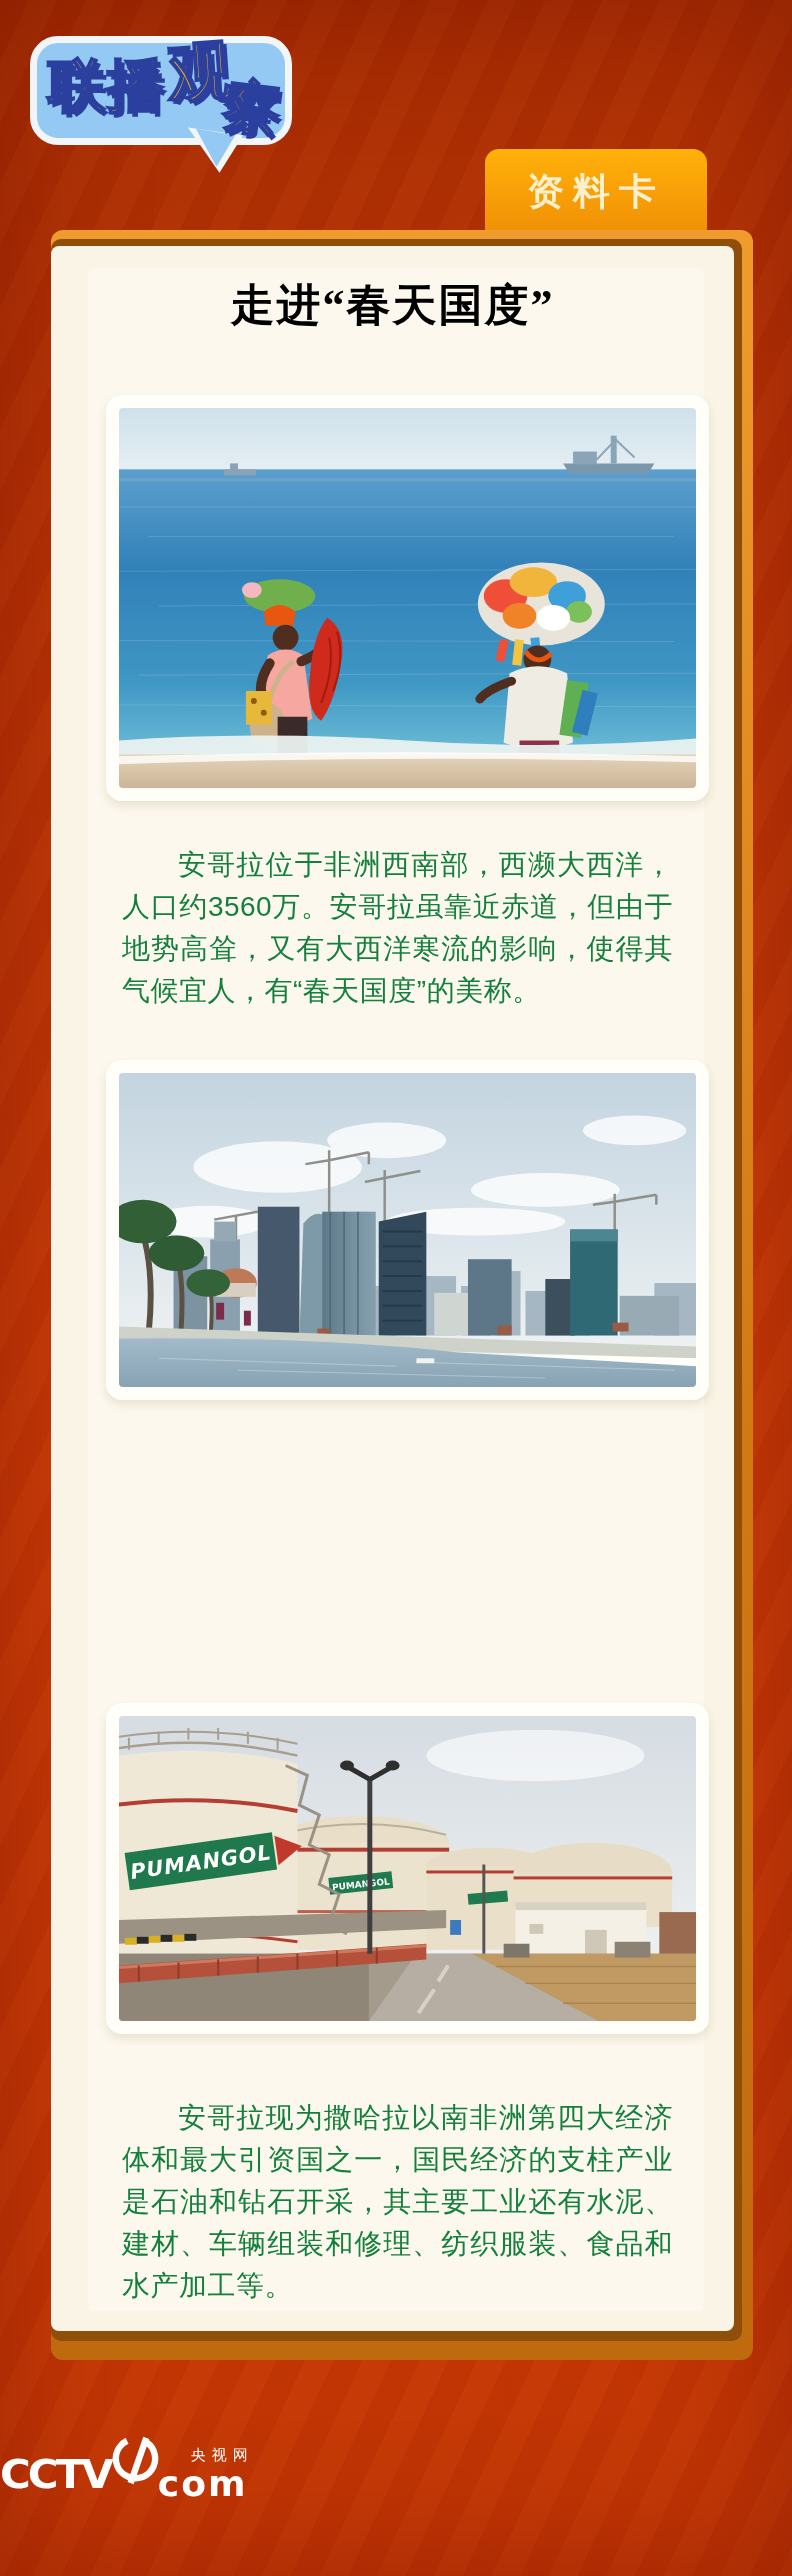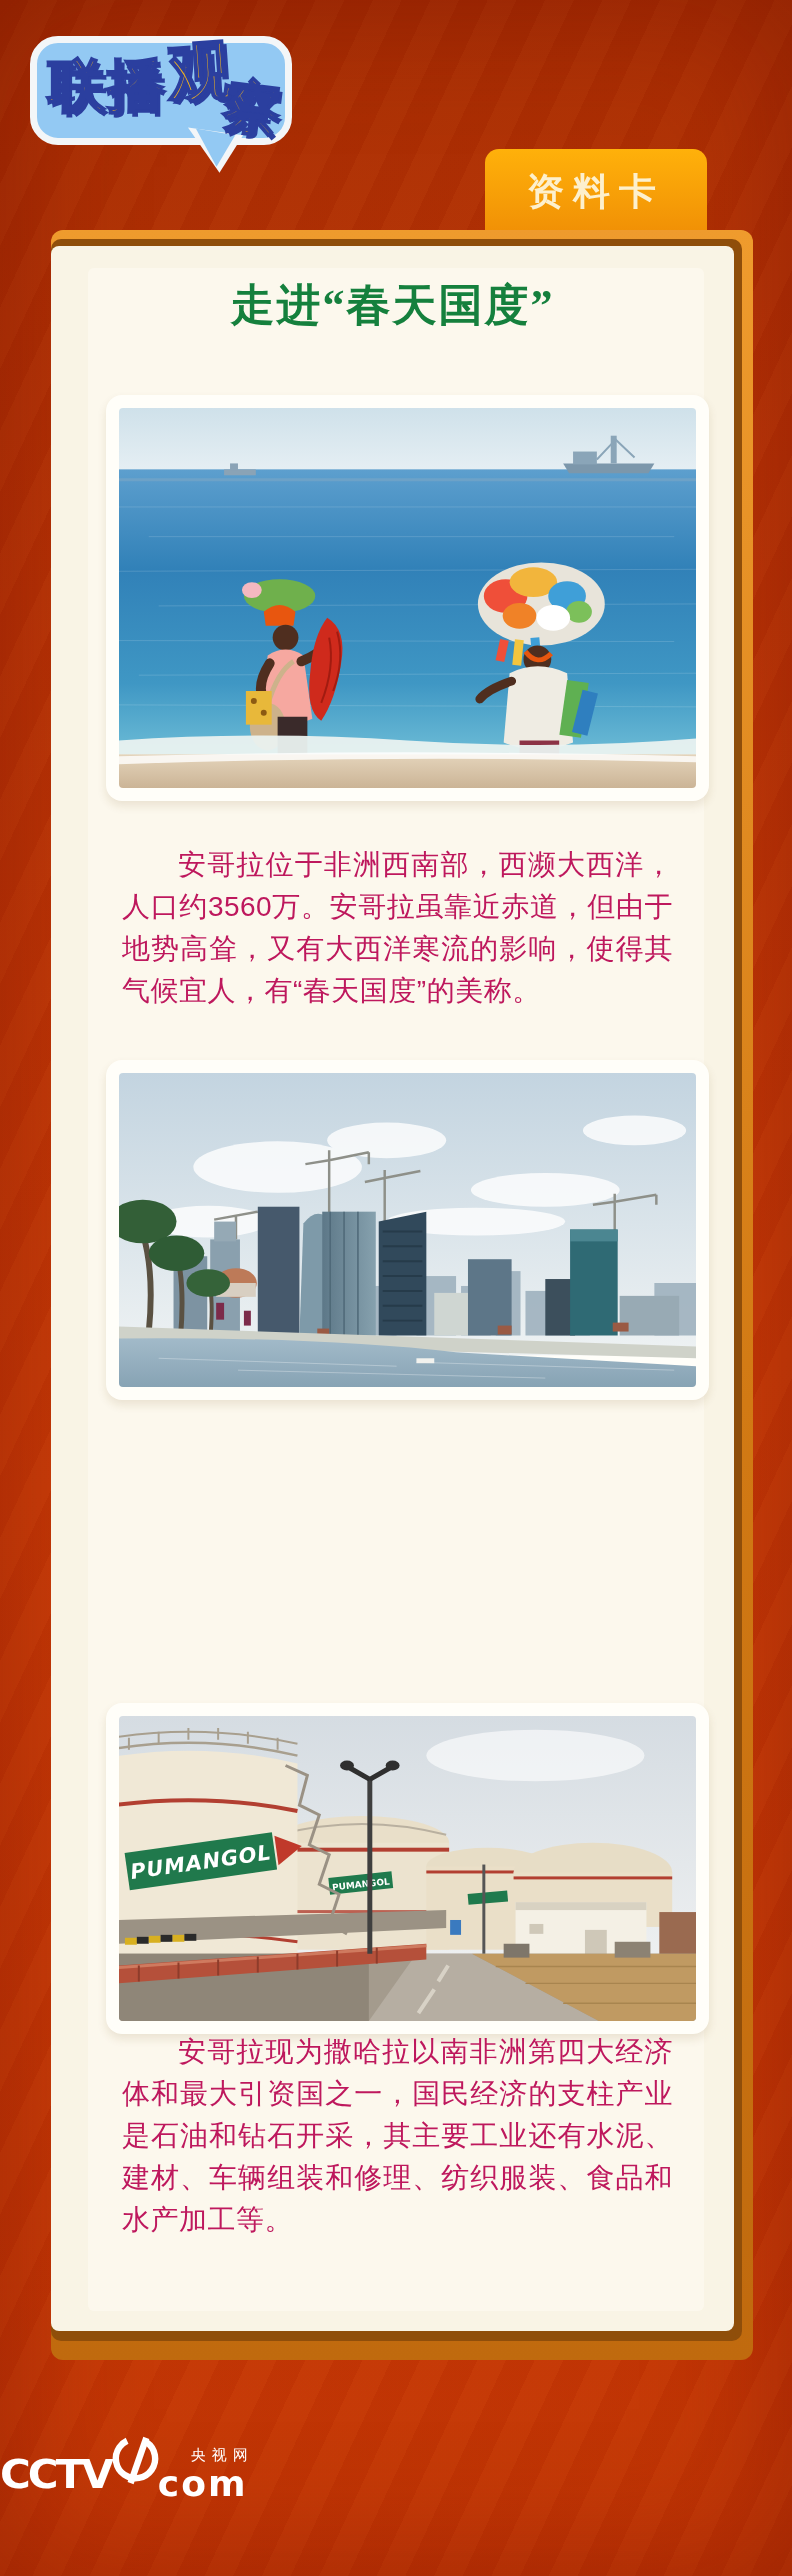--- a/index.html
+++ b/index.html
@@ -29,32 +29,32 @@
   .frame-orange{position:absolute;left:51px;top:230px;width:702px;height:2130px;z-index:2;
     border-radius:12px;background:linear-gradient(180deg,#ef9b2d,#d27a14 55%,#c06a0e);}
   .frame-dark{position:absolute;left:51px;top:239px;width:691px;height:2102px;z-index:3;
     border-radius:10px;background:#8f4e0a;}
   .card{position:absolute;left:51px;top:246px;width:683px;height:2085px;z-index:4;
     border-radius:8px;background:#f9f4e5;}
   .inner-panel{position:absolute;left:37px;top:22px;width:616px;height:2043px;
     background:#fcf8ed;border-radius:6px;}
   .title{position:absolute;left:0;top:30px;width:100%;margin:0;text-align:center;
     font-family:"Liberation Serif","DejaVu Serif",serif;font-weight:700;font-size:44px;
-    color:#15803d;letter-spacing:2px;}
+    color:#000000;letter-spacing:2px;}
   .photo-frame{position:absolute;left:55px;width:577px;background:#fffef9;border-radius:16px;
     padding:13px;box-sizing:content-box;box-shadow:0 5px 10px rgba(110,70,20,.12);}
   .photo-frame svg{display:block;border-radius:4px;}
   .pf1{top:149px;}
   .pf2{top:814px;}
   .pf3{top:1457px;}
   .para{position:absolute;left:71px;width:551px;margin:0;font-size:28px;line-height:42px;
-    color:#be185d;text-align:justify;text-indent:2em;letter-spacing:0.5px;}
+    color:#15803d;text-align:justify;text-indent:2em;letter-spacing:0.5px;}
   .p1{top:598px;}
   .p2{top:1193px;}
-  .p3{top:1785px;}
+  .p3{top:1851px;}
   
   .cctv{position:absolute;left:0;top:2432px;width:100%;display:flex;justify-content:flex-start;
     align-items:flex-start;z-index:5;color:#fff;}
   .cctv-word{font-size:42px;font-weight:900;letter-spacing:-3px;line-height:1;margin-top:22px;
     font-family:"DejaVu Sans","Liberation Sans",sans-serif;transform:scaleY(.92);}
   .cctv-ring{margin:0 -6px 0 -4px;}
   .cctv-right{display:flex;flex-direction:column;margin-top:14px;}
   .cctv-site{font-size:15px;letter-spacing:6px;line-height:1.2;padding-left:33px;}
   .cctv-com{font-size:36px;font-weight:700;letter-spacing:2px;line-height:1;margin-top:2px;
     font-family:"DejaVu Sans","Liberation Sans",sans-serif;}

